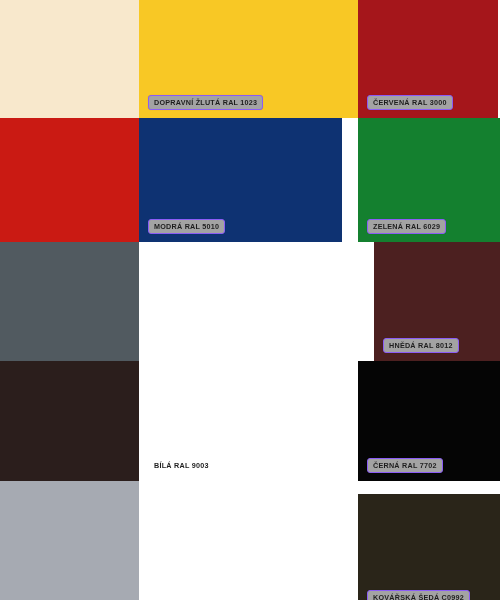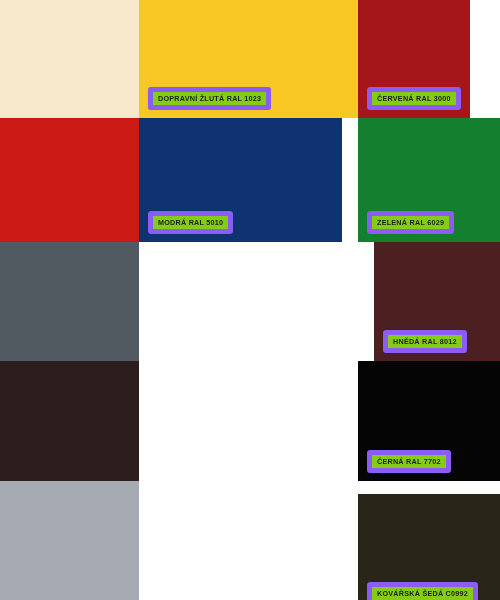--- a/index.html
+++ b/index.html
@@ -28,56 +28,59 @@
     left: 9px;
     bottom: 8px;
     display: inline-block;
     padding: 2px 5px 2px 5px;
     font-family: "Liberation Sans", sans-serif;
     font-size: 7.2px;
     font-weight: bold;
     letter-spacing: 0.25px;
     line-height: 9px;
     color: #1d1d1d;
-    background: #84cc16;
-    border: 5px solid #8b5cf6;
+    background: #a3a3a3;
+    border: 1px solid #8b5cf6;
     border-radius: 3px;
     white-space: nowrap;
     box-shadow: 0 0 1px rgba(0,0,0,0.18);
   }
   
   .swatch-label.plain {
     background: transparent;
     border: 1px solid transparent;
     box-shadow: none;
   }
 </style>
 </head>
 <body>
 
 <div id="swatch-grid">
     <div class="swatch-cell" style="left: -60px; top: 0px; width: 199px; height: 118px; background: rgb(248, 232, 204);"></div>
     <div class="swatch-cell" style="left: 139px; top: 0px; width: 219px; height: 118px; background: rgb(248, 200, 37);">
       <span class="swatch-label">DOPRAVNÍ ŽLUTÁ RAL 1023</span>
     </div>
-    <div class="swatch-cell" style="left: 358px; top: 0px; width: 112px; height: 118px; background: rgb(165, 22, 27);">
+    <div class="swatch-cell" style="left: 358px; top: 0px; width: 140px; height: 118px; background: rgb(165, 22, 27);">
       <span class="swatch-label">ČERVENÁ RAL 3000</span>
     </div>
     <div class="swatch-cell" style="left: -60px; top: 118px; width: 199px; height: 124px; background: rgb(202, 26, 19);"></div>
     <div class="swatch-cell" style="left: 139px; top: 118px; width: 203px; height: 124px; background: rgb(14, 50, 114);">
       <span class="swatch-label">MODRÁ RAL 5010</span>
     </div>
     <div class="swatch-cell" style="left: 358px; top: 118px; width: 142px; height: 124px; background: rgb(20, 128, 47); padding-left: 48px;">
       <span class="swatch-label">ZELENÁ RAL 6029</span>
     </div>
     <div class="swatch-cell" style="left: -60px; top: 242px; width: 199px; height: 119px; background: rgb(81, 90, 96);"></div>
     <div class="swatch-cell" style="left: 374px; top: 242px; width: 142px; height: 119px; background: rgb(76, 32, 32);">
       <span class="swatch-label">HNĚDÁ RAL 8012</span>
     </div>
     <div class="swatch-cell" style="left: -60px; top: 361px; width: 199px; height: 120px; background: rgb(43, 30, 28);"></div>
+    <div class="swatch-cell" style="left: 139px; top: 361px; width: 219px; height: 120px; background: rgb(255, 255, 255);">
+      <span class="swatch-label plain">BÍLÁ RAL 9003</span>
+    </div>
     <div class="swatch-cell" style="left: 358px; top: 361px; width: 142px; height: 120px; background: rgb(5, 5, 5);">
       <span class="swatch-label">ČERNÁ RAL 7702</span>
     </div>
     <div class="swatch-cell" style="left: -60px; top: 481px; width: 199px; height: 119px; background: rgb(166, 170, 178);"></div>
     <div class="swatch-cell" style="left: 358px; top: 481px; width: 142px; height: 119px; background: rgb(42, 37, 25); margin-top: 13px;">
       <span class="swatch-label">KOVÁŘSKÁ ŠEDÁ C0992</span>
     </div>
   </div>
 
 </body></html>

